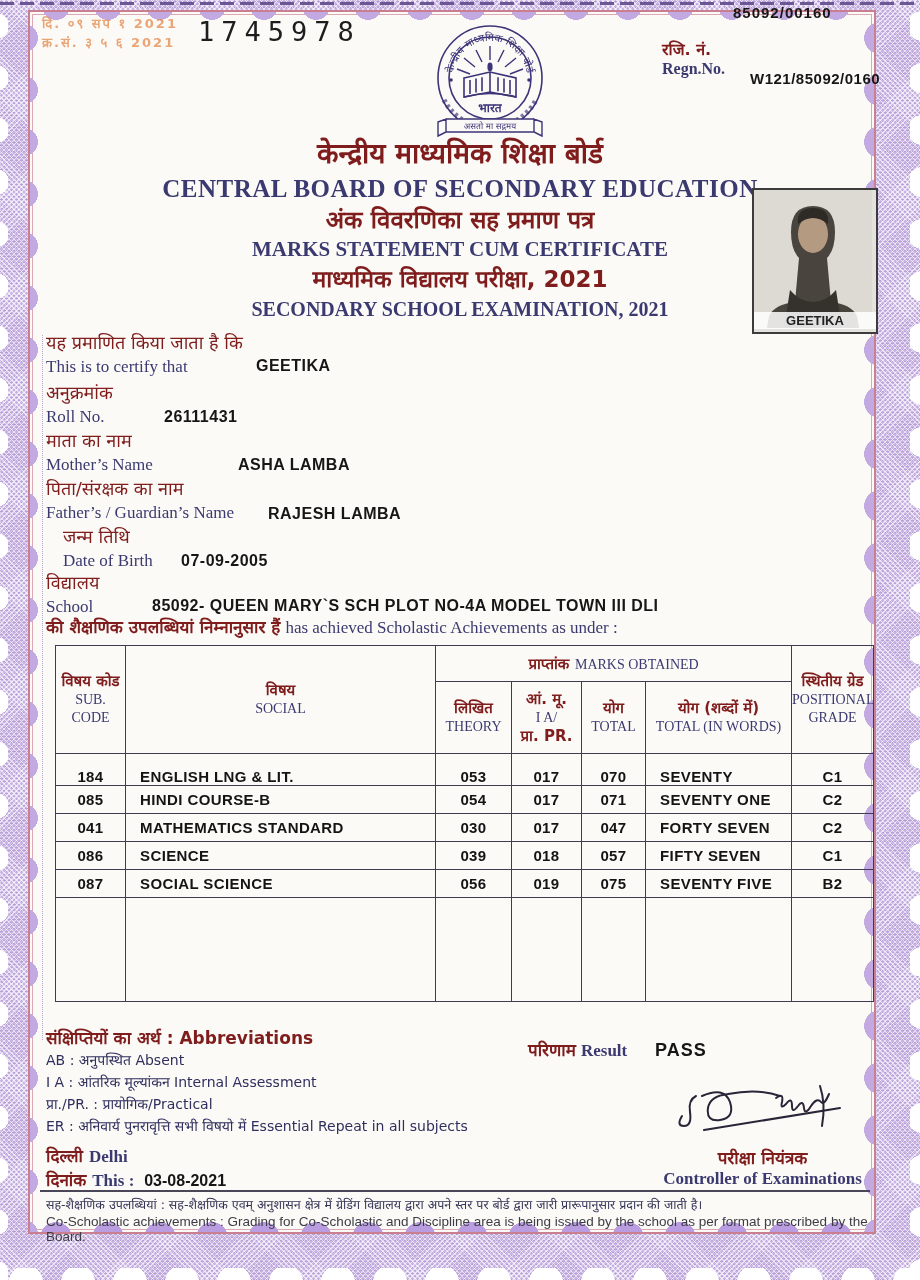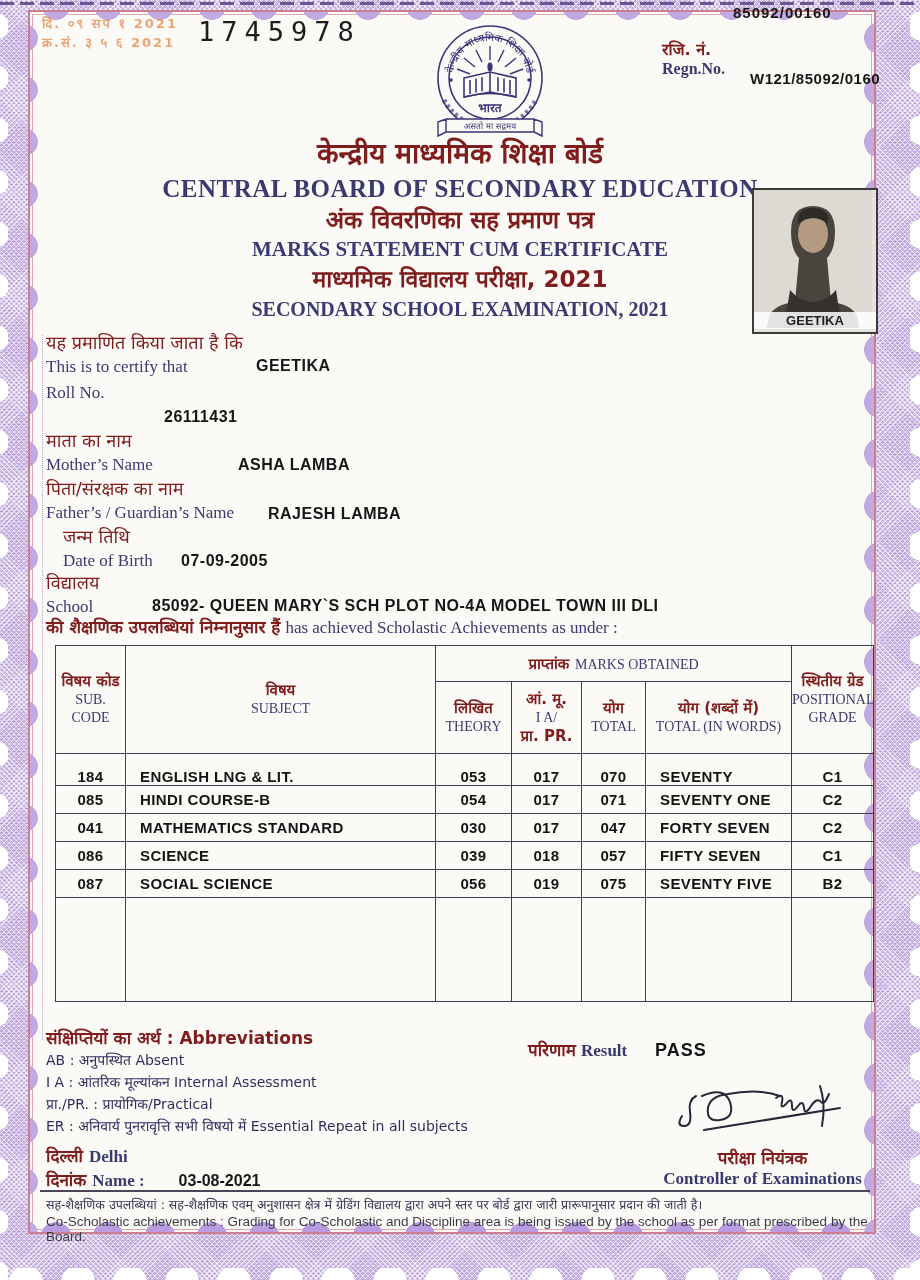--- a/index.html
+++ b/index.html
@@ -198,20 +198,21 @@
       </svg>
       <div class="photo-caption">GEETIKA</div>
     </div>
 
     <div class="abs detail" style="top:331px;">
       <div class="d-hi hi">यह प्रमाणित किया जाता है कि</div>
       <div class="d-en en-serif">This is to certify that</div>
       <span class="d-val val" style="left:210px;top:26px;">GEETIKA</span>
     </div>
     <div class="abs detail" style="top:381px;">
+      <div class="d-hi hi">अनुक्रमांक</div>
       <div class="d-en en-serif">Roll No.</div>
       <span class="d-val val" style="left:118px;top:27px;">26111431</span>
     </div>
     <div class="abs detail" style="top:429px;">
       <div class="d-hi hi">माता का नाम</div>
       <div class="d-en en-serif">Mother’s Name</div>
       <span class="d-val val" style="left:192px;top:27px;">ASHA LAMBA</span>
     </div>
     <div class="abs detail" style="top:477px;">
       <div class="d-hi hi">पिता/संरक्षक का नाम</div>
@@ -245,21 +246,21 @@
       </colgroup>
       <thead>
         <tr style="height:36px;">
           <th rowspan="2">
             <span class="hi">विषय कोड</span>
             <span class="en-serif">SUB.</span>
             <span class="en-serif">CODE</span>
           </th>
           <th rowspan="2">
             <span class="hi">विषय</span>
-            <span class="en-serif">SUBJECT</span>
+            <span class="en-serif">SOCIAL</span>
           </th>
           <th colspan="4">
             <span class="hi" style="display:inline">प्राप्तांक</span>
             <span class="en-serif" style="display:inline">MARKS OBTAINED</span>
           </th>
           <th rowspan="2">
             <span class="hi">स्थितीय ग्रेड</span>
             <span class="en-serif">POSITIONAL</span>
             <span class="en-serif">GRADE</span>
           </th>
@@ -369,21 +370,21 @@
       <div class="sig-title-hi hi">परीक्षा नियंत्रक</div>
       <div class="sig-title-en en-serif">Controller of Examinations</div>
     </div>
 
     <div class="abs place" style="left:46px;top:1144px;">
       <span class="hi">दिल्ली</span>
       <span class="en-serif">Delhi</span>
     </div>
     <div class="abs place" style="left:46px;top:1168px;">
       <span class="hi">दिनांक</span>
-      <span class="en-serif">Name :</span>
-      <span class="val" style="margin-left:28px;font-size:16px;">03-08-2021</span>
+      <span class="en-serif">This :</span>
+      <span class="val" style="margin-left:4px;font-size:16px;">03-08-2021</span>
     </div>
 
     <div class="abs footer-rule"></div>
     <div class="abs footer-hi hi">सह-शैक्षणिक उपलब्धियां : सह-शैक्षणिक एवम् अनुशासन क्षेत्र में ग्रेडिंग विद्यालय द्वारा अपने स्तर पर बोर्ड द्वारा जारी प्रारूपानुसार प्रदान की जाती है।</div>
     <div class="abs footer-en">Co-Scholastic achievements : Grading for Co-Scholastic and Discipline area is being issued by the school as per format prescribed by the Board.</div>
   </div>
 </div>
 
 </body></html>

